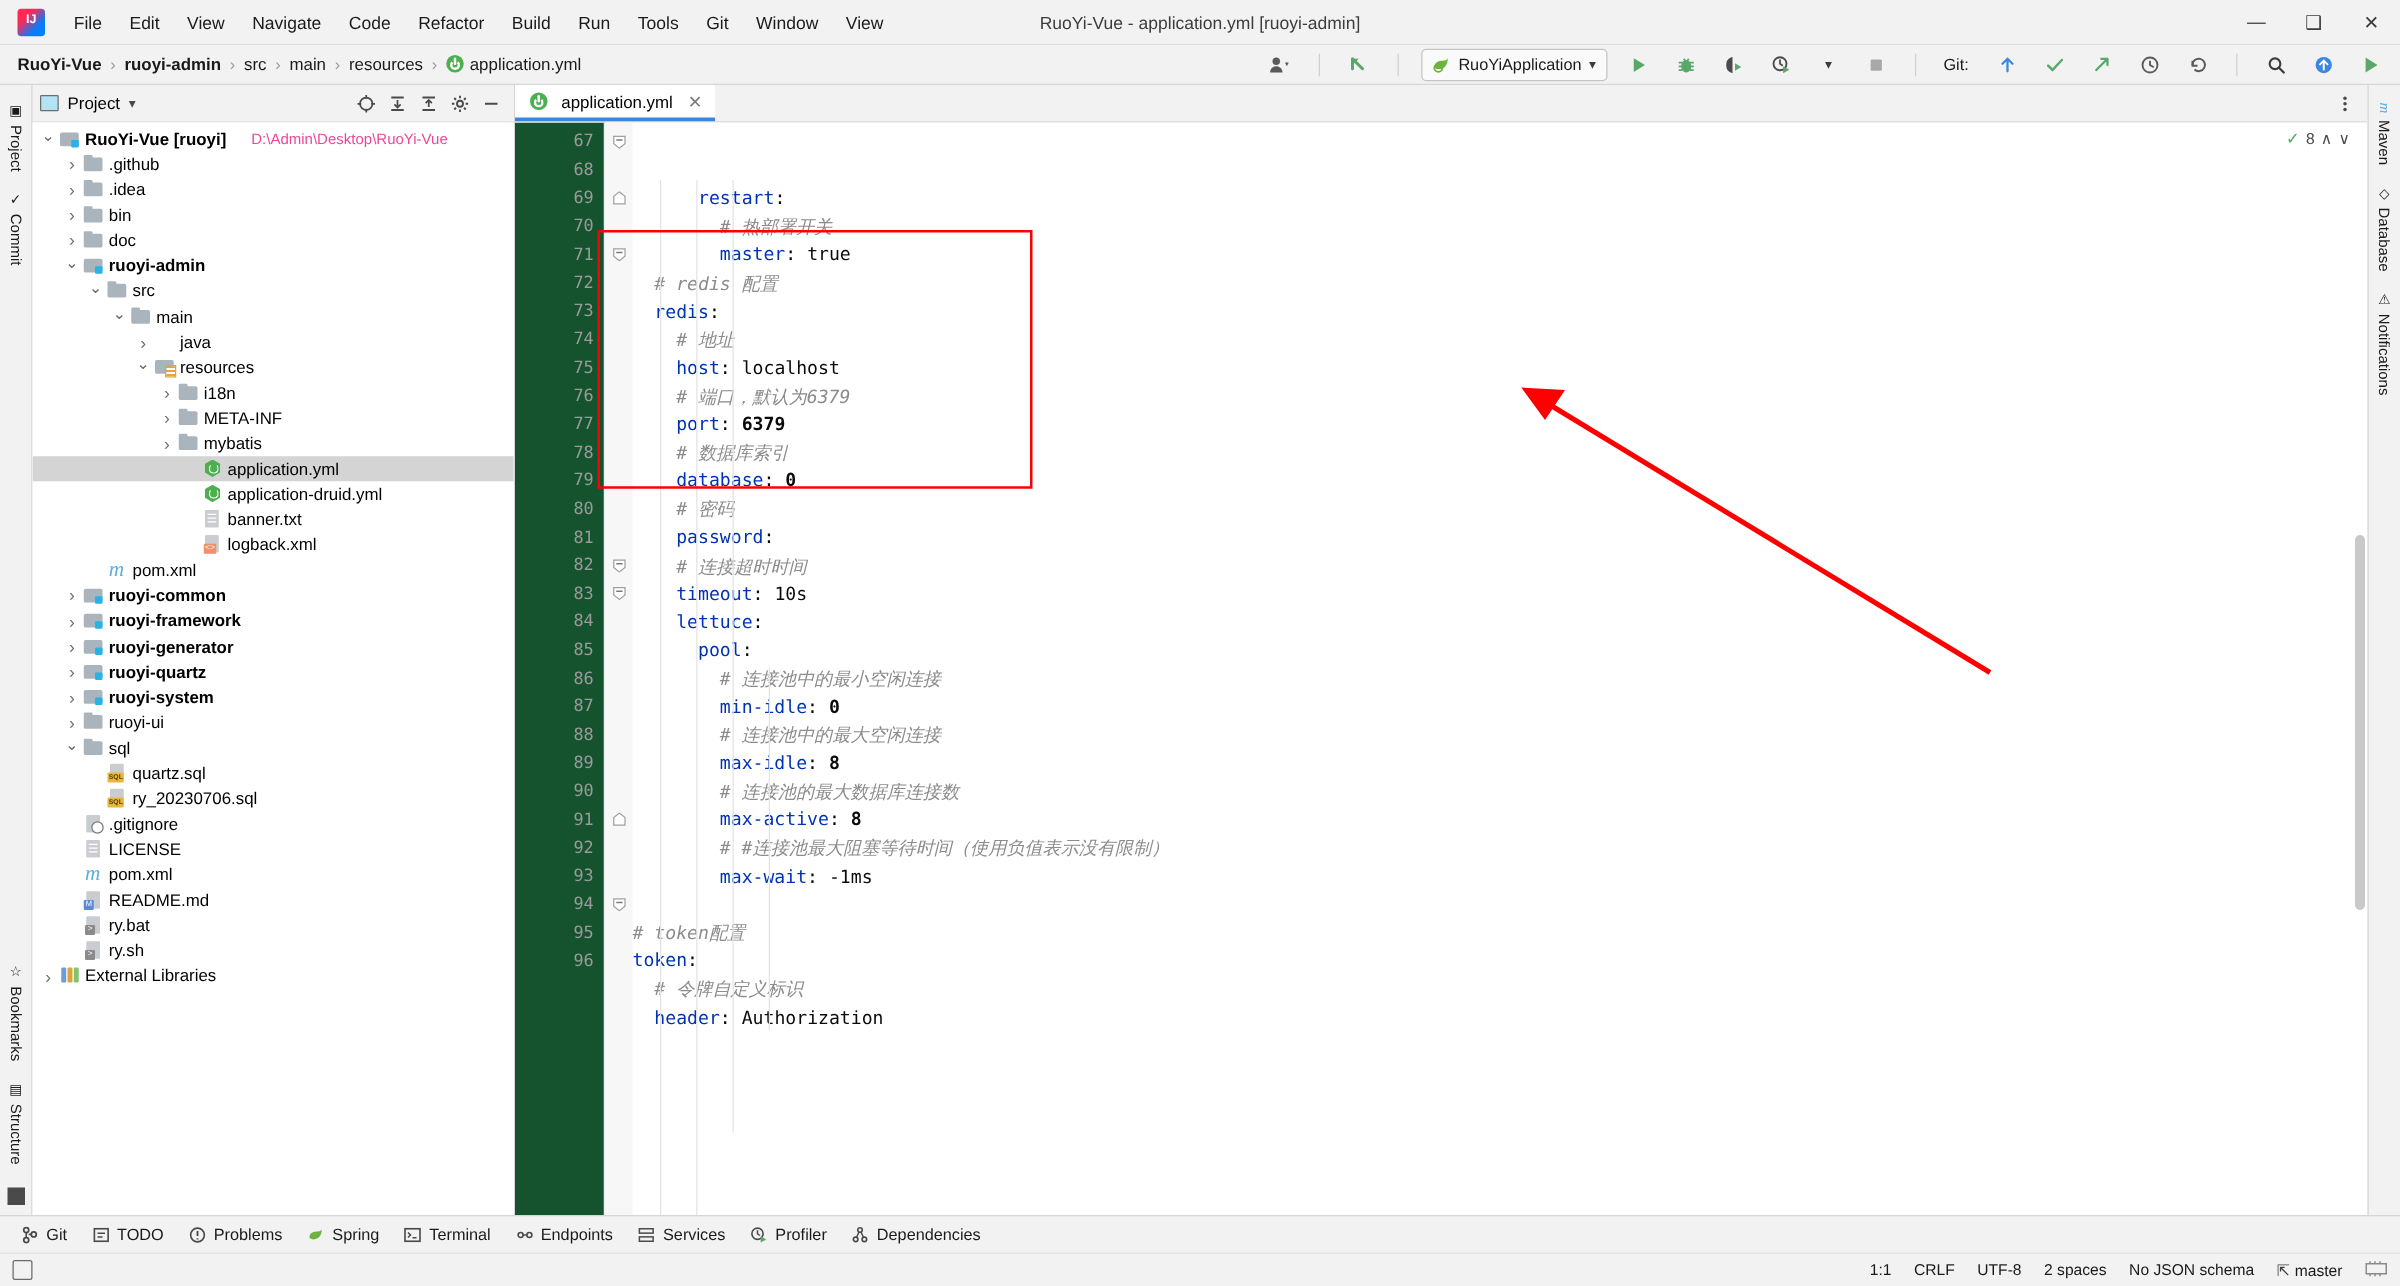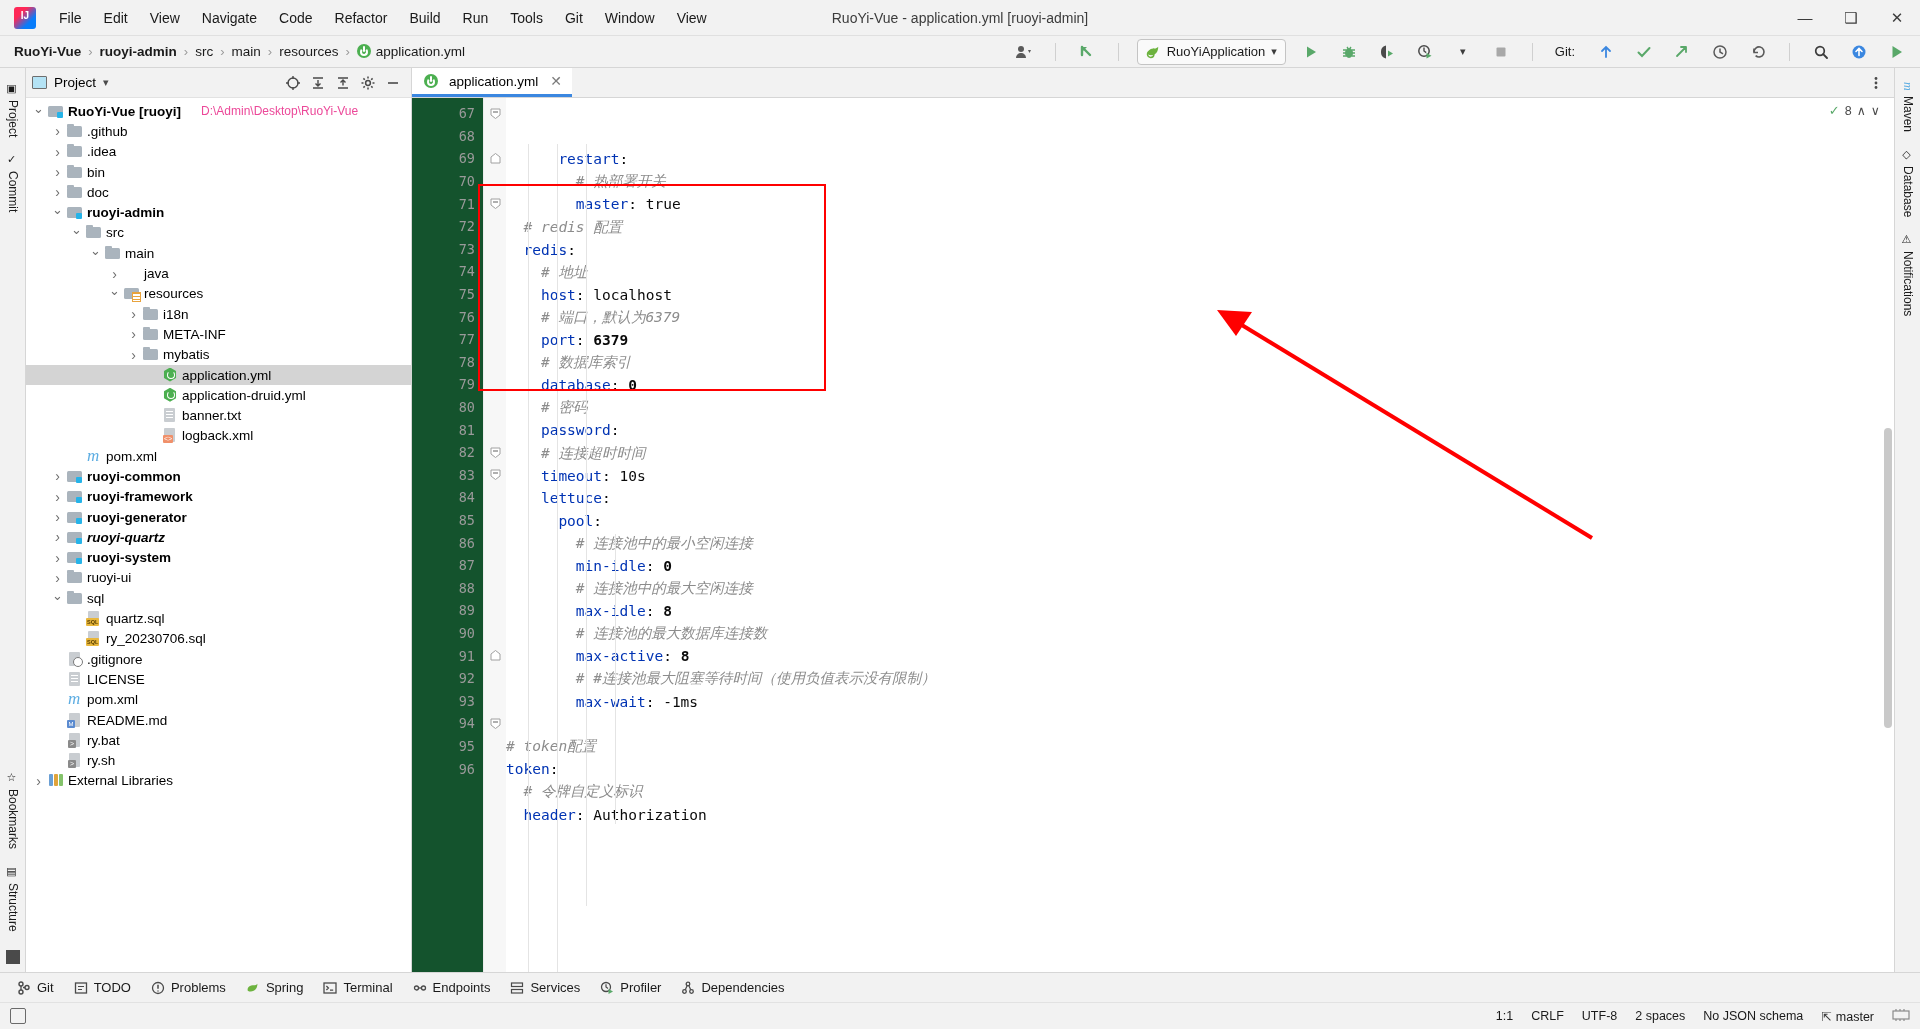--- a/index.html
+++ b/index.html
@@ -621,21 +621,21 @@
           <div class="tree-row" style="padding-left: 25px;">
             <span class="arrow closed"></span>
             <span class="ic ic-module" style="margin-left: 3px;"></span>
             <span class="tree-label bold">ruoyi-framework</span>
           </div>
           <div class="tree-row" style="padding-left: 25px;">
             <span class="arrow closed"></span>
             <span class="ic ic-module" style="margin-left: 3px;"></span>
             <span class="tree-label bold">ruoyi-generator</span>
           </div>
-          <div class="tree-row" style="padding-left: 25px; font-style: italic;">
+          <div class="tree-row" style="padding-left: 25px;">
             <span class="arrow closed"></span>
             <span class="ic ic-module" style="margin-left: 3px;"></span>
             <span class="tree-label bold">ruoyi-quartz</span>
           </div>
           <div class="tree-row" style="padding-left: 25px;">
             <span class="arrow closed"></span>
             <span class="ic ic-module" style="margin-left: 3px;"></span>
             <span class="tree-label bold">ruoyi-system</span>
           </div>
           <div class="tree-row" style="padding-left: 25px;">

